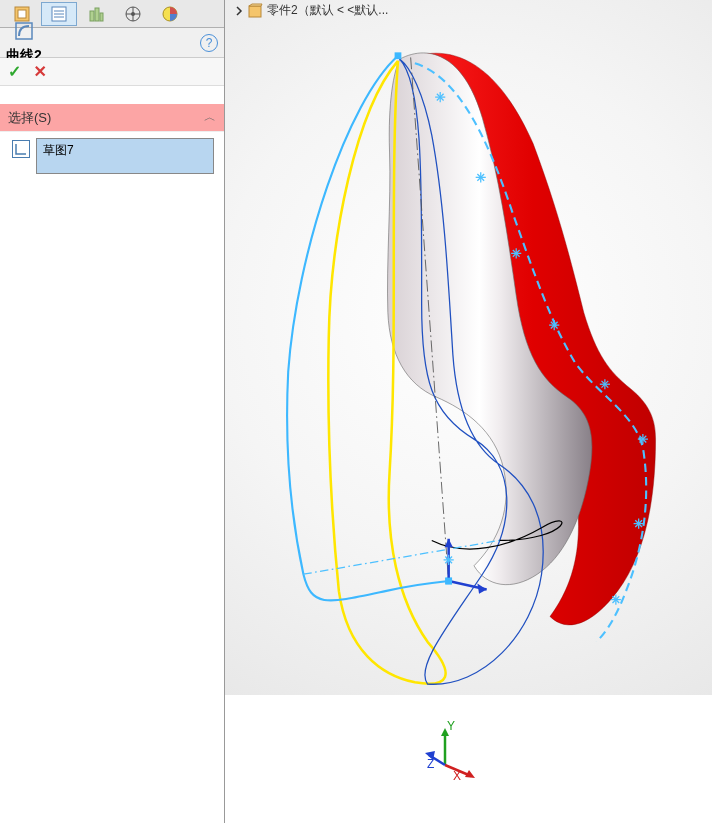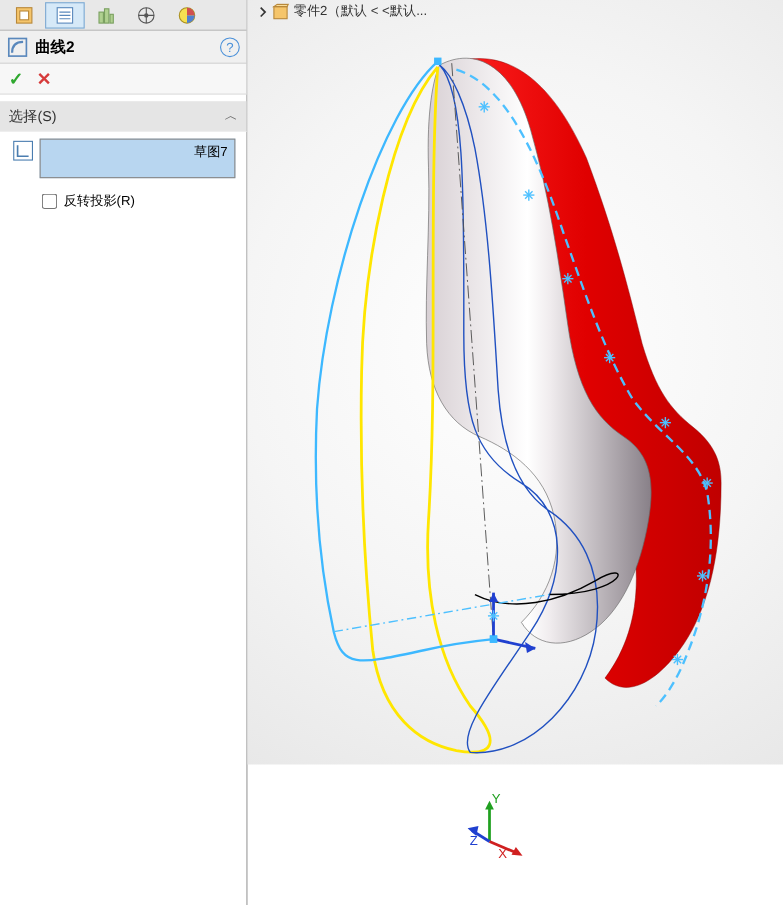--- a/index.html
+++ b/index.html
@@ -53,20 +53,21 @@
       border-bottom: 1px solid #ccc;
       display: flex;
       align-items: center;
       padding: 0 6px;
       justify-content: space-between;
     }
     .feature-header-left {
       display: flex;
       align-items: center;
       gap: 6px;
+      flex-direction: column;
     }
     .feature-title {
       font-weight: bold;
       font-size: 14px;
     }
     .help-btn {
       width: 18px;
       height: 18px;
       border-radius: 50%;
       border: 1px solid #4a90d9;
@@ -93,46 +94,45 @@
       cursor: pointer;
     }
     .cancel-btn {
       color: #d63a3a;
       font-size: 16px;
       font-weight: bold;
       cursor: pointer;
     }
     .section-header {
       height: 28px;
-      background: #e5e5e5;
+      background: #fca5a5;
       padding: 6px 8px;
       display: flex;
       justify-content: space-between;
       align-items: center;
       cursor: pointer;
       border-bottom: 1px solid #eee;
-      margin-top: 6px;
+      margin-top: 18px;
     }
     .section-title {
       font-size: 13px;
       color: #333;
     }
     .section-toggle {
       color: #666;
       font-size: 12px;
     }
     .section-body {
       padding: 6px 10px 6px 12px;
     }
     .selection-row {
       display: flex;
       align-items: flex-start;
       gap: 6px;
       margin-bottom: 8px;
-      text-align: right;
     }
     .sketch-icon {
       width: 18px;
       height: 18px;
       display: flex;
       align-items: center;
       justify-content: center;
       border: 1px solid #4a7db0;
       color: #4a7db0;
       font-size: 10px;
@@ -264,24 +264,20 @@
   <div class="section-body">
     <div class="selection-row">
       <div class="sketch-icon">
         <svg width="14" height="14" viewBox="0 0 14 14">
           <polyline points="2,2 2,12 12,12" fill="none" stroke="#4a7db0" stroke-width="1.5"></polyline>
         </svg>
       </div>
       <div class="selection-list">
         <div class="selection-item">草图7</div>
       </div>
-    </div>
-    <div class="checkbox-row">
-      <input type="checkbox" id="cb-reverse" style="">
-      <label for="cb-reverse">反转投影(R)</label>
     </div>
   </div>
 </div>
 
 <div class="viewport">
 
   <div class="breadcrumb">
     <svg width="8" height="12" viewBox="0 0 8 12">
       <polyline points="2,2 6,6 2,10" fill="none" stroke="#333" stroke-width="1.5"></polyline>
     </svg>

